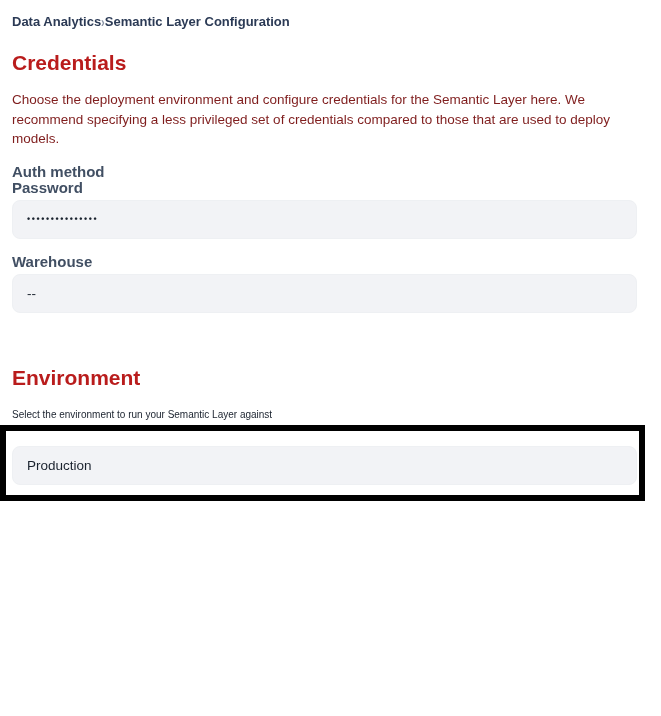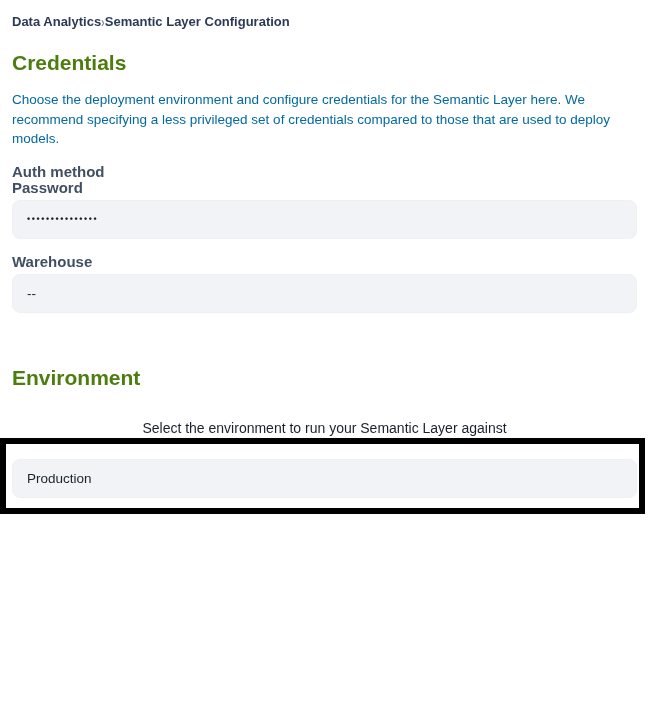--- a/index.html
+++ b/index.html
@@ -30,38 +30,37 @@
     color: #8b95a7;
     font-size: 11px;
     font-weight: 700;
     transform: scaleY(1.25);
   }
 
   
   h1.section-title, h2.section-title {
     font-size: 21px;
     font-weight: 700;
-    color: #4d7c0f;
+    color: #b91c1c;
     line-height: 26px;
   }
   h1.section-title { margin-top: 20px; }
   h2.section-title { margin-top: 52px; }
   p.section-desc {
     margin-top: 14px;
     font-size: 13.5px;
     line-height: 19.5px;
-    color: #0369a1;
+    color: #7f1d1d;
     max-width: 604px;
   }
   p.env-desc {
-    margin-top: 28px;
-    font-size: 14px;
+    margin-top: 15px;
+    font-size: 10px;
     line-height: 18px;
     color: #1a222e;
-    text-align: center;
   }
 
   
   .field-label {
     display: block;
     margin-top: 17px;
     font-size: 15px;
     font-weight: 700;
     line-height: 12px;
     color: #414f63;

